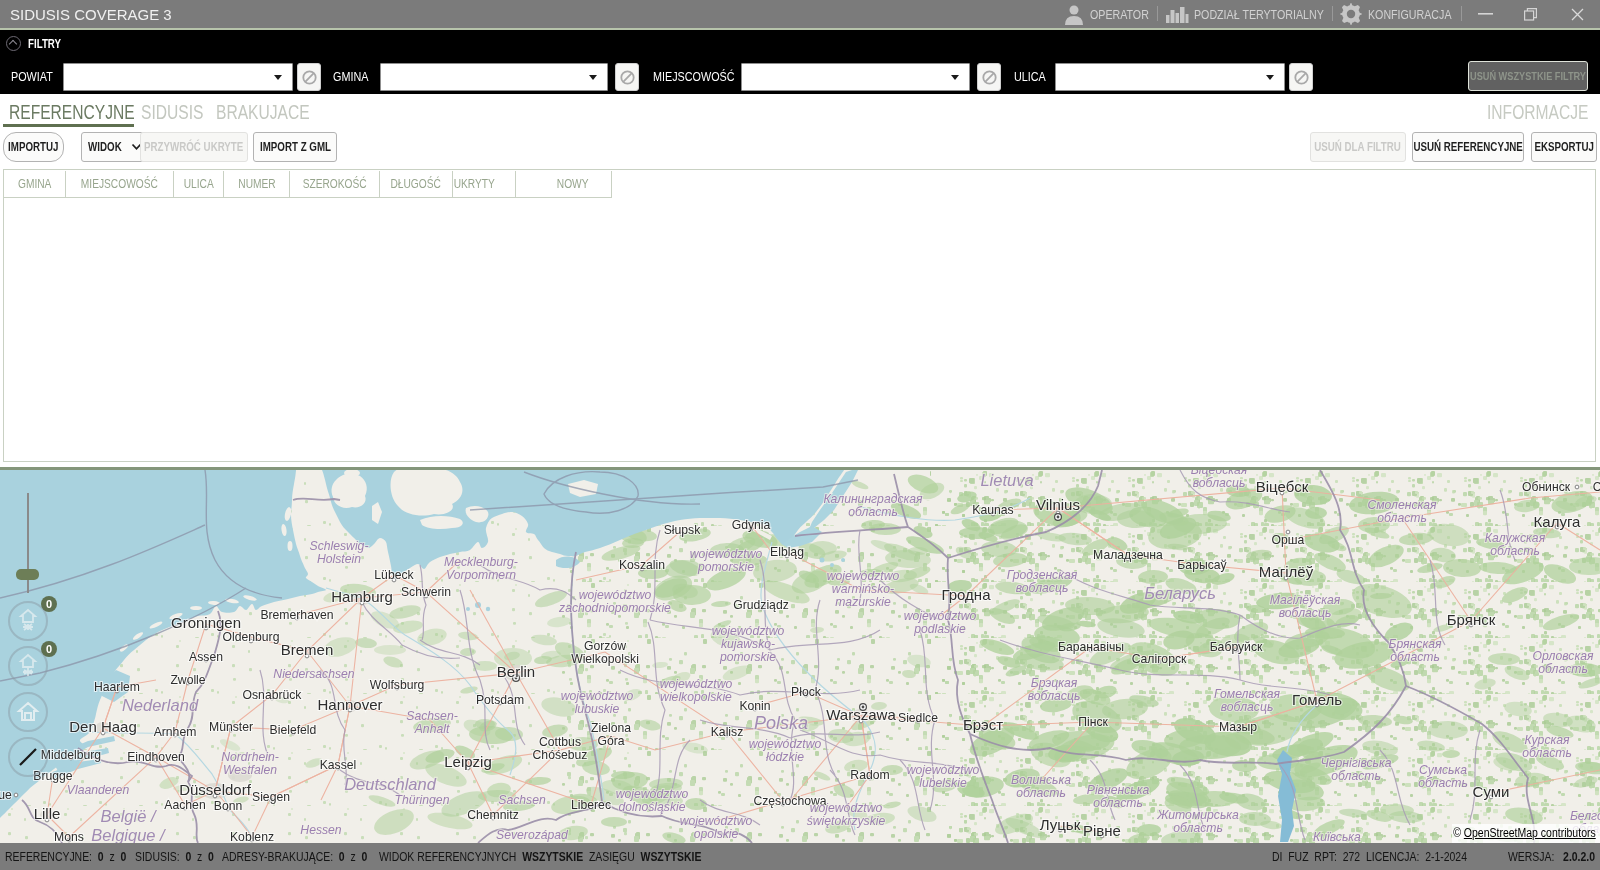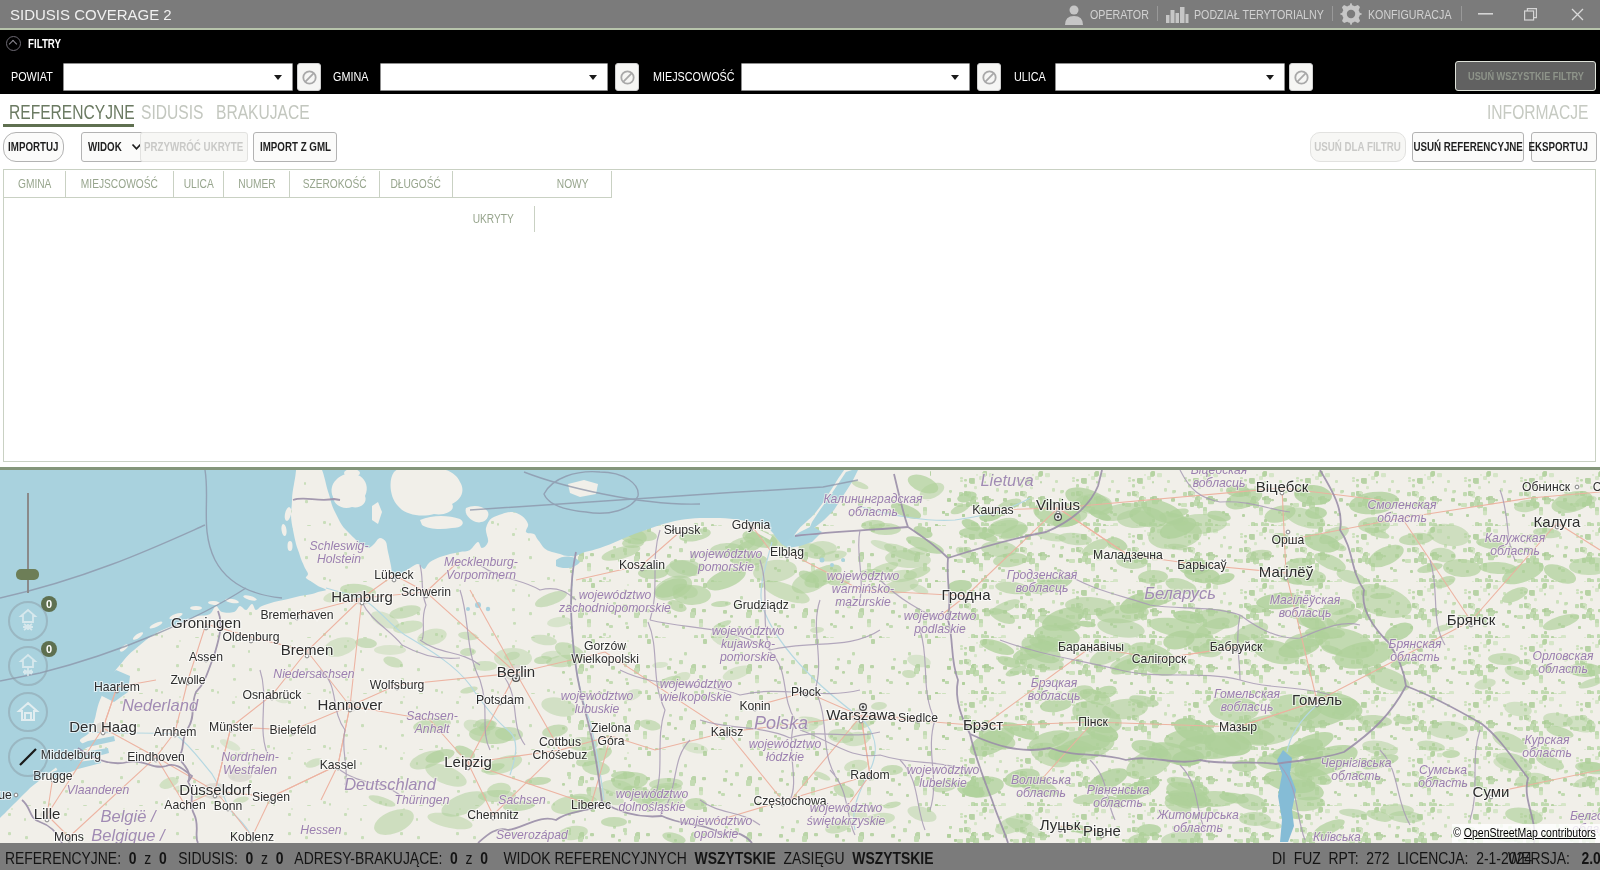--- a/index.html
+++ b/index.html
@@ -11,52 +11,52 @@
   .tb-sep { position:absolute; top:6px; width:1px; height:15px; background:#999; }
   #greenpanel { position:absolute; left:0; top:28px; width:1600px; height:66px; background:#000000; border-top:2px solid #b7c4ab; }
   #filtry-icon { position:absolute; left:6px; top:6px; width:15px; height:15px; border:1.5px solid #6e6a74; border-radius:50%; }
   #filtry-icon:after { content:""; position:absolute; left:3.1px; top:4.4px; width:5px; height:5px; border-left:1.6px solid #8d8a93; border-top:1.6px solid #8d8a93; transform:rotate(45deg); }
   #filtry-label { position:absolute; left:28px; top:7px; font-size:12.5px; font-weight:bold; color:#fff; transform:scaleX(0.78); transform-origin:0 50%; }
   .flabel { position:absolute; top:39px; color:#fff; font-size:13.5px; transform:scaleX(0.8); transform-origin:0 50%; white-space:pre; }
   .combo { position:absolute; top:33px; height:28px; background:#fff; border:1px solid #8f8f8f; border-radius:1px; }
   .combo:after { content:""; position:absolute; right:10px; top:11px; width:0; height:0; border-left:4.5px solid transparent; border-right:4.5px solid transparent; border-top:5.5px solid #1a1a1a; }
   .blockbtn { position:absolute; top:33px; width:24px; height:28px; background:#f6f6f4; border:1px solid #cfcfcf; border-radius:3px; }
   .blockbtn svg { position:absolute; left:4px; top:6px; }
-  #usun-filtry { position:absolute; overflow:visible; right:4px; top:31px; width:141px; height:30px; background:rgba(255,255,255,0.38); border:1px solid #dfe3da; border-radius:3px; color:#8e948a; font-size:11.5px; font-weight:bold; text-align:center; line-height:28px;padding-left:20px; }
+  #usun-filtry { position:absolute; overflow:visible; right:12px; top:31px; width:120px; height:30px; background:rgba(255,255,255,0.38); border:1px solid #dfe3da; border-radius:3px; color:#8e948a; font-size:11.5px; font-weight:bold; text-align:center; line-height:28px;padding-left:20px; }
   #usun-filtry span { position:absolute; left:50%; top:0; transform:translateX(-50%) scaleX(0.8); white-space:pre; line-height:28px; }
   
   #tabs { position:absolute; left:0; top:94px; width:1600px; height:38px; background:#fff; }
   .tab { position:absolute; top:7px; font-size:20px; transform:scaleX(0.78); transform-origin:0 50%; white-space:pre; }
   #tab-underline { position:absolute; left:3px; top:30px; width:131px; height:3px; background:#5f7050; }
   
   .btn { position:absolute; top:132px; height:30px; background:#fbfbfa; border:1px solid #b3b3b3; border-radius:3px; font-size:12.5px; font-weight:bold; color:#1f1f1f; display:flex; align-items:center; justify-content:center; }
   .btn span { display:inline-block; transform:scaleX(0.78); white-space:pre; }
   .btn.disabled { background:#f7f7f5; border-color:#e2e2e0; color:#c9c9c7; }
   
   #tbl { position:absolute; left:3px; top:169px; width:1593px; height:293px; border:1px solid #c9d1c3; border-top:1px solid #c9d1c3; }
   .th { position:absolute; top:1px; height:26px; line-height:26px; text-align:center; color:#97a58d; font-size:12px; border-right:1px solid #c9d1c3; }
   .th span { display:inline-block; transform:scaleX(0.85); white-space:pre; }
   #thead-bottom { position:absolute; left:0px; top:27px; width:608px; height:1px; background:#c9d1c3; }
   
   #map { position:absolute; left:0; top:467px; width:1600px; height:376px; background:#f1efe9; border-top:3px solid #84967a; }
   
-  #statusbar { position:absolute; left:0; top:843px; width:1600px; height:27px; background:#7b7b7b; color:#141414; font-size:16px; }
+  #statusbar { position:absolute; left:0; top:843px; width:1600px; height:27px; background:#7b7b7b; color:#141414; font-size:12px; }
   #statusbar > span { position:absolute; top:7px; white-space:pre; transform:scaleX(0.87); transform-origin:0 50%; }
   .b { font-weight:bold; }
   
   .mapcircle { position:absolute; width:40px; height:40px; border:2px solid rgba(140,155,165,0.5); border-radius:50%; }
   .badge { position:absolute; width:16px; height:16px; background:#5e7050; border-radius:50%; color:#fff; font-size:11px; font-weight:bold; text-align:center; line-height:16px; }
   #attrib { position:absolute; right:0px; bottom:0px; width:148px; height:19px; background:rgba(255,255,255,0.8); font-size:12.5px; color:#000; white-space:pre; }
   #attrib .in { position:absolute; right:4px; top:2px; transform:scaleX(0.84); transform-origin:100% 50%; }
   #attrib u { text-decoration:underline; }
 </style>
 </head>
 <body>
 <div id="titlebar">
-  <div class="title">SIDUSIS COVERAGE 2</div>
+  <div class="title">SIDUSIS COVERAGE 3</div>
   <svg class="tb-ico" style="left:1063px;top:4px;" width="22" height="21" viewBox="0 0 22 21">
       <circle cx="11" cy="6" r="4.5" fill="#c6c6c6"></circle>
       <path d="M2 21 Q2 12 11 12 Q20 12 20 21 Z" fill="#c6c6c6"></path>
     </svg>
   <span class="tb-txt" style="left:1090px;">OPERATOR</span>
   <div class="tb-sep" style="left:1157px;"></div>
   <svg class="tb-ico" style="left:1166px;top:6px;" width="23" height="17" viewBox="0 0 23 17">
       <g fill="#c6c6c6">
         <rect x="0" y="9" width="3.5" height="8"></rect>
         <rect x="4.5" y="4" width="4" height="13"></rect>
@@ -141,38 +141,38 @@
     <svg width="11" height="8" viewBox="0 0 11 8" style="margin-left:1px;">
       <path d="M1.5 1.5 L5.5 5.8 L9.5 1.5" fill="none" stroke="#1f1f1f" stroke-width="1.8"></path>
     </svg>
   </div>
 <div class="btn disabled" style="left:140px; width:108px;">
     <span>PRZYWRÓĆ UKRYTE</span>
   </div>
 <div class="btn" style="left:253px; width:84px;">
     <span>IMPORT Z GML</span>
   </div>
-<div class="btn disabled" style="left:1310px; width:96px;border-radius:10px;">
+<div class="btn disabled" style="left:1310px; width:96px;">
     <span>USUŃ DLA FILTRU</span>
   </div>
 <div class="btn" style="left:1412px; width:112px;">
     <span>USUŃ REFERENCYJNE</span>
   </div>
-<div class="btn" style="left:1531px; width:66px;justify-content:flex-end;">
+<div class="btn" style="left:1531px; width:66px;">
     <span>EKSPORTUJ</span>
   </div>
 
 <div id="tbl">
   <div class="th" style="left:0px; width:62px;"><span>GMINA</span></div>
   <div class="th" style="left:62px; width:108px;"><span>MIEJSCOWOŚĆ</span></div>
   <div class="th" style="left:170px; width:50px;"><span>ULICA</span></div>
   <div class="th" style="left:220px; width:66px;"><span>NUMER</span></div>
   <div class="th" style="left:286px; width:90px;"><span>SZEROKOŚĆ</span></div>
   <div class="th" style="left:376px; width:73px;"><span>DŁUGOŚĆ</span></div>
-  <div class="th" style="left:449px; width:82px;margin-top:35px;"><span>UKRYTY</span></div>
+  <div class="th" style="left:430px; width:82px;"><span>UKRYTY</span></div>
   <div class="th" style="left:531px; width:77px;"><span>NOWY</span></div>
   <div id="thead-bottom"></div>
 </div>
 
 <div id="map">
 
 <svg width="1600" height="373" viewBox="0 0 1600 373" style="display:block">
 <defs>
 <pattern id="spA" width="56" height="56" patternUnits="userSpaceOnUse">
           <rect x="18" y="8" width="5" height="5.9" fill="#b4d3a0" rx="1"></rect>

